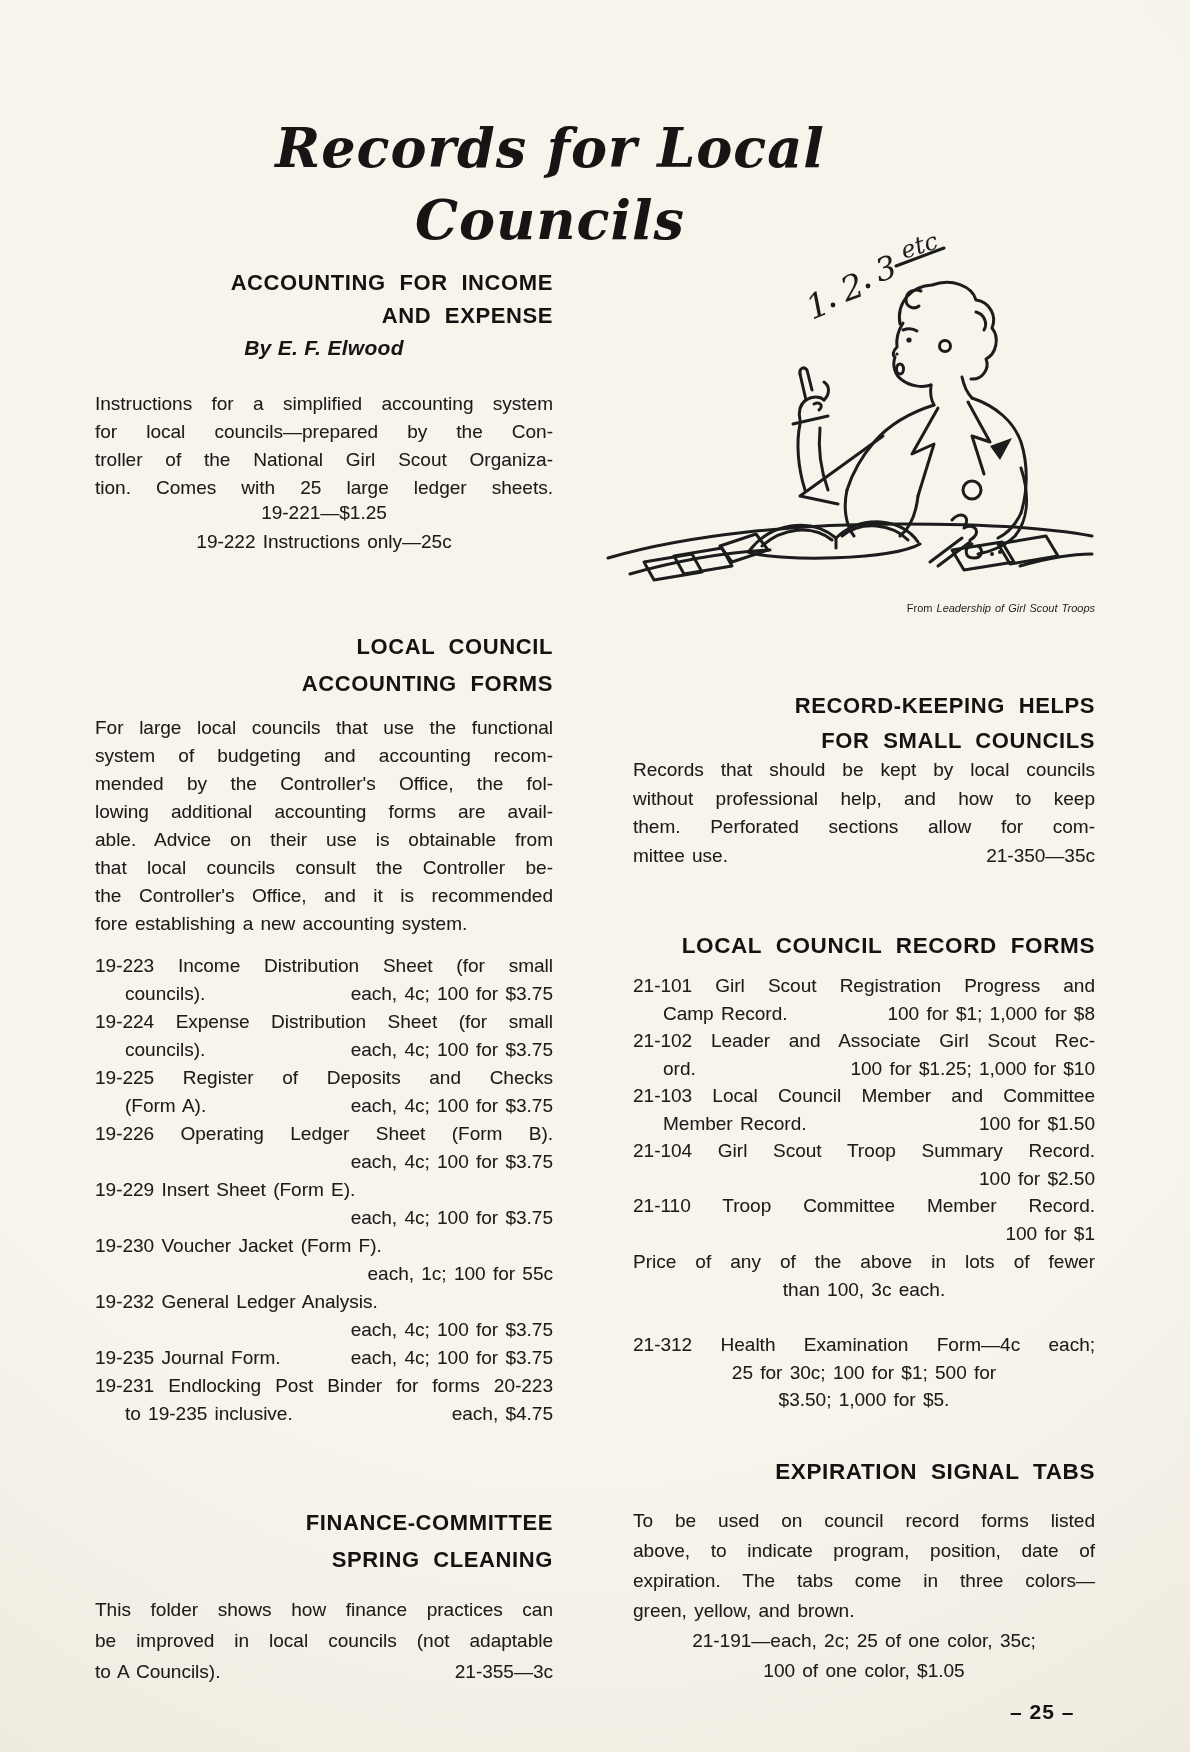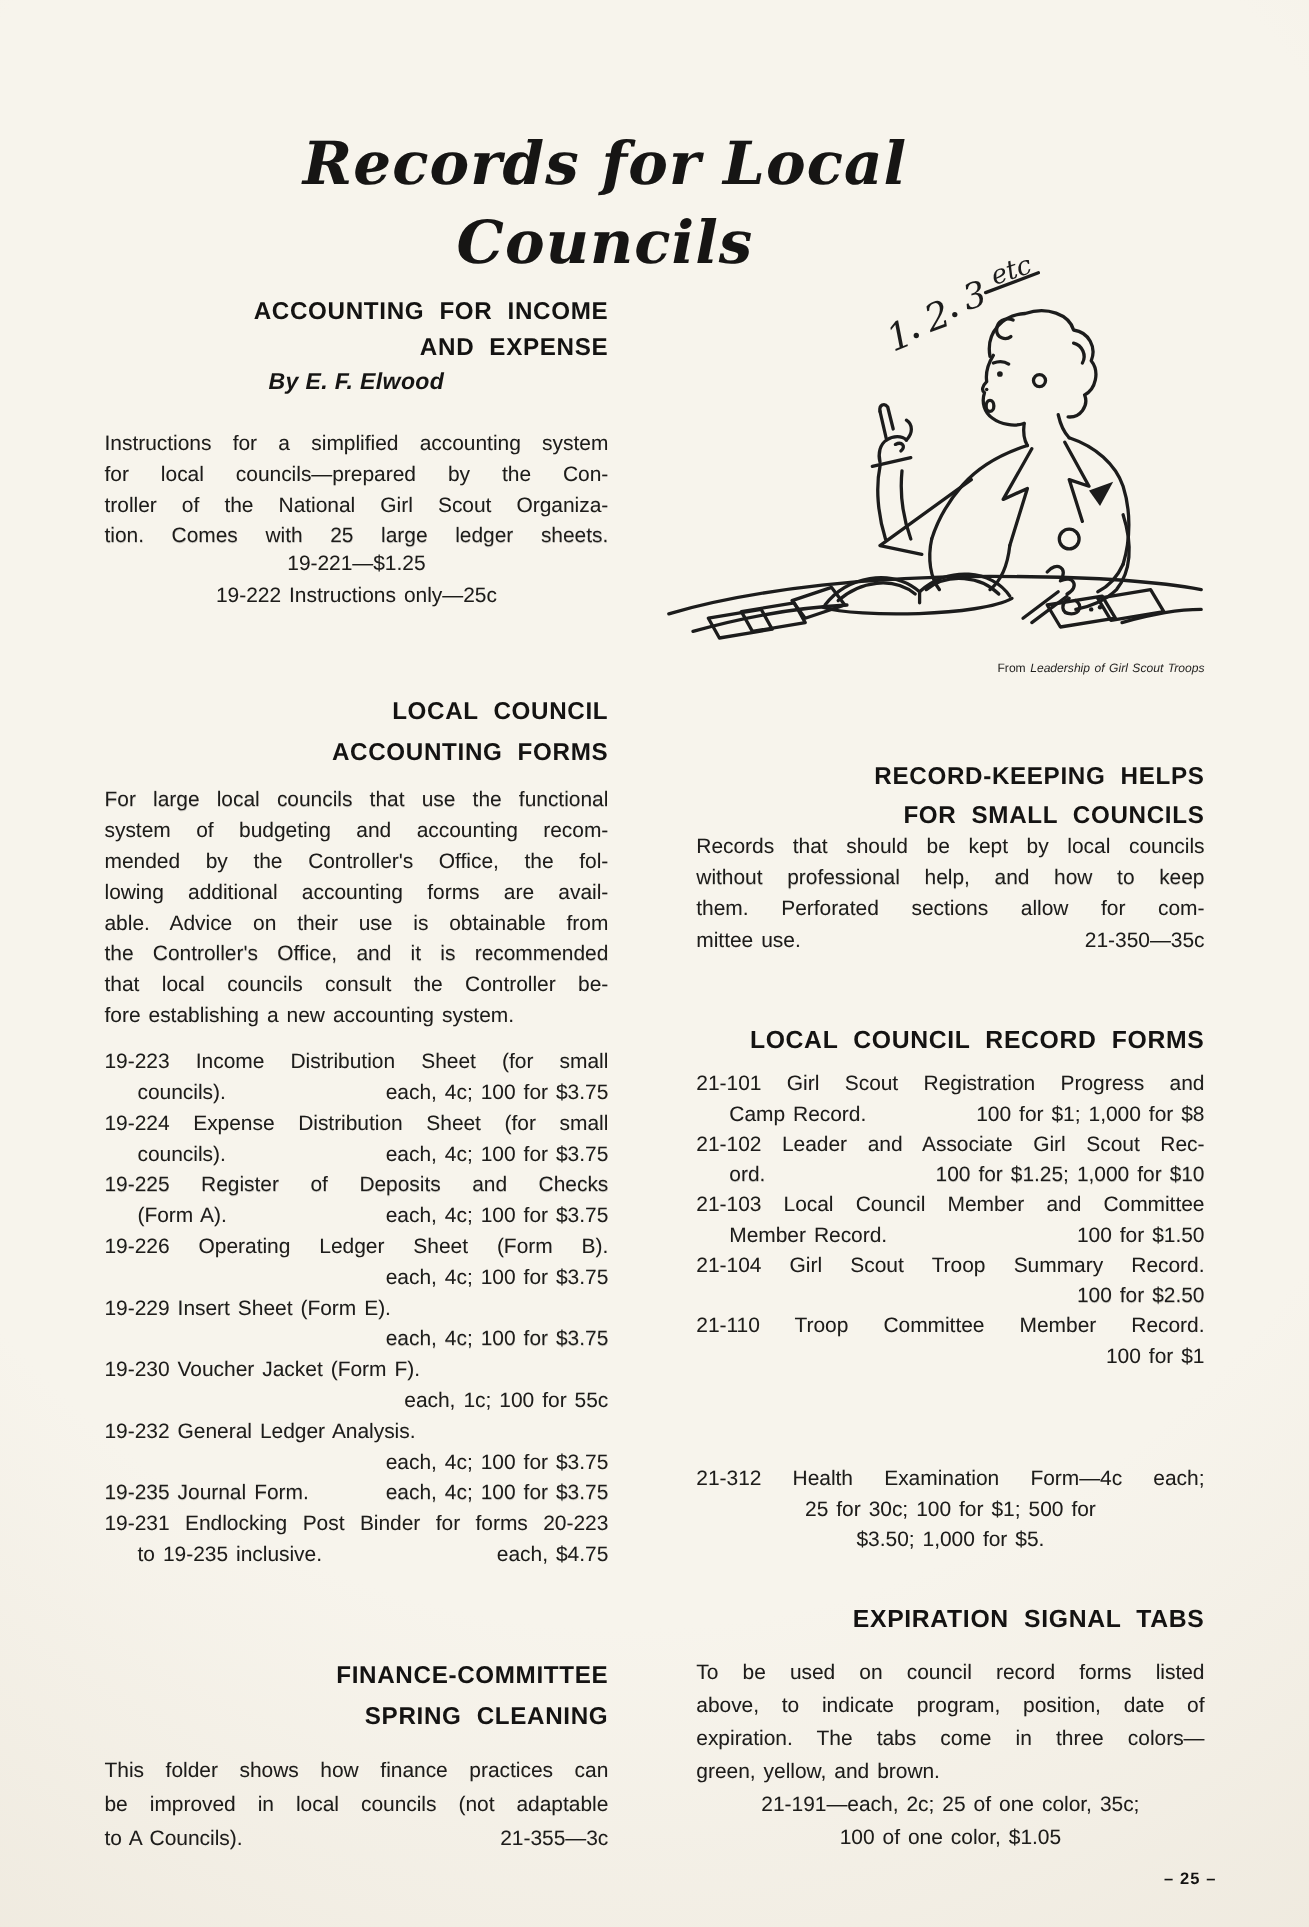--- a/index.html
+++ b/index.html
@@ -27,21 +27,21 @@
   }
   .tx{font-size:19px;line-height:28px;word-spacing:2px;}
   .line{display:flex;justify-content:space-between;align-items:baseline;}
   .line .rt{white-space:nowrap;}
   .line.justify{display:block;text-align:justify;text-align-last:justify;}
   .line.center{display:block;text-align:right;text-align-last:center;}
   .line.left{display:block;text-align:left;text-align-last:left;}
   .line.indent{padding-left:30px;}
   .caption{font-size:11px;text-align:right;color:#201f1d;word-spacing:1px;}
   .caption .it{font-style:italic;}
-  .pageno{font-weight:700;font-size:15px;letter-spacing:1px;text-align:right;color:#141312;}
+  .pageno{font-weight:700;font-size:21px;letter-spacing:1px;text-align:left;color:#141312;}
   .ink{text-shadow:0.2px 0.2px 0 rgba(30,30,30,0.22);}
   svg text{font-family:"DejaVu Serif",serif;font-style:italic;fill:#1c1c1c;}
 </style>
 </head>
 <body>
 
 <div class="page">
 
   <h1 class="title blk ink" style="left:170px;top:112px;width:760px;">Records for Local Councils</h1>
 
@@ -68,22 +68,22 @@
     <div>LOCAL COUNCIL</div>
     <div>ACCOUNTING FORMS</div>
   </div>
 
   <div class="blk tx ink" style="left:95px;top:714px;width:458px;">
       <div class="line justify"><span class="lt">For large local councils that use the functional</span><span class="rt"></span></div>
       <div class="line justify"><span class="lt">system of budgeting and accounting recom-</span><span class="rt"></span></div>
       <div class="line justify"><span class="lt">mended by the Controller's Office, the fol-</span><span class="rt"></span></div>
       <div class="line justify"><span class="lt">lowing additional accounting forms are avail-</span><span class="rt"></span></div>
       <div class="line justify"><span class="lt">able. Advice on their use is obtainable from</span><span class="rt"></span></div>
+      <div class="line justify"><span class="lt">that local councils consult the Controller be-</span><span class="rt"></span></div>
       <div class="line justify"><span class="lt">the Controller's Office, and it is recommended</span><span class="rt"></span></div>
-      <div class="line justify"><span class="lt">that local councils consult the Controller be-</span><span class="rt"></span></div>
       <div class="line left"><span class="lt">fore establishing a new accounting system.</span><span class="rt"></span></div>
     </div>
 
   <div class="blk tx ink" style="left:95px;top:952px;width:458px;">
       <div class="line justify"><span class="lt">19-223 Income Distribution Sheet (for small</span><span class="rt"></span></div>
       <div class="line indent">
         <span class="lt">councils).</span>
         <span class="rt">each, 4c; 100 for $3.75</span>
       </div>
       <div class="line justify"><span class="lt">19-224 Expense Distribution Sheet (for small</span><span class="rt"></span></div>
@@ -255,20 +255,24 @@
         <span class="lt"></span>
         <span class="rt">100 for $2.50</span>
       </div>
       <div class="line justify"><span class="lt">21-110 Troop Committee Member Record.</span><span class="rt"></span></div>
       <div class="line">
         <span class="lt"></span>
         <span class="rt">100 for $1</span>
       </div>
     </div>
 
+  <div class="blk tx ink" style="left:633px;top:1248px;width:462px;">
+      <div class="line justify"><span class="lt">Price of any of the above in lots of fewer</span><span class="rt"></span></div>
+      <div class="line center"><span class="lt">than 100, 3c each.</span><span class="rt"></span></div>
+    </div>
 
   <div class="blk tx ink" style="left:633px;top:1319px;width:462px;line-height:27.5px;margin-top:12px;">
       <div class="line justify"><span class="lt">21-312 Health Examination Form—4c each;</span><span class="rt"></span></div>
       <div class="line center"><span class="lt">25 for 30c; 100 for $1; 500 for</span><span class="rt"></span></div>
       <div class="line center"><span class="lt">$3.50; 1,000 for $5.</span><span class="rt"></span></div>
     </div>
 
   <div class="blk sec-h single" style="left:633px;top:1457px;width:462px;">EXPIRATION SIGNAL TABS</div>
 
   <div class="blk tx ink" style="left:633px;top:1506px;width:462px;line-height:30px;">

